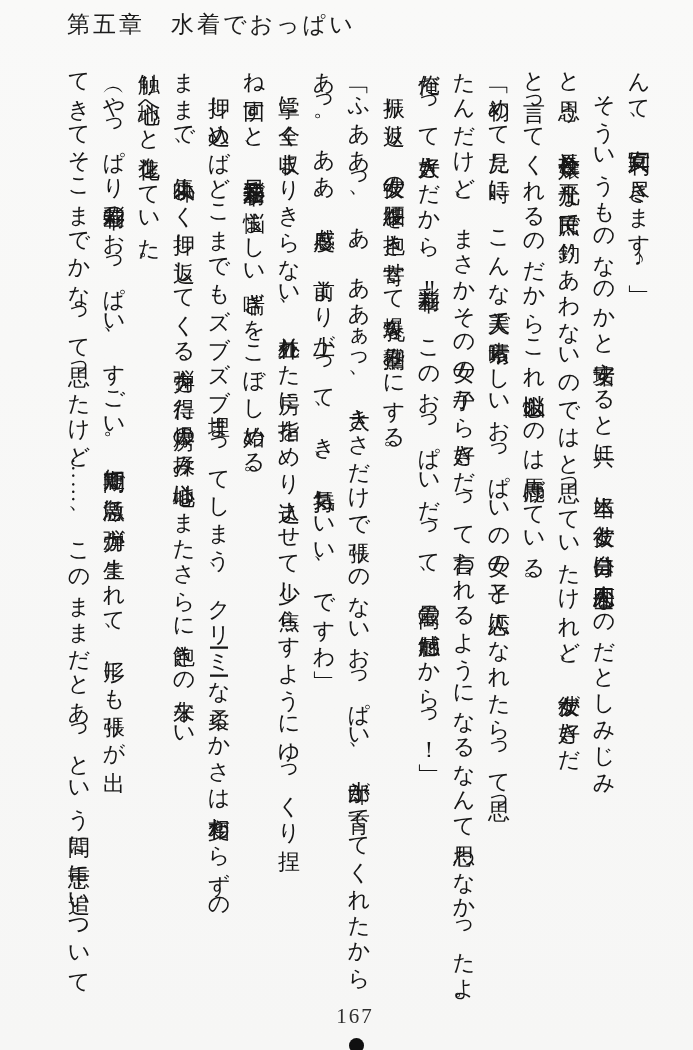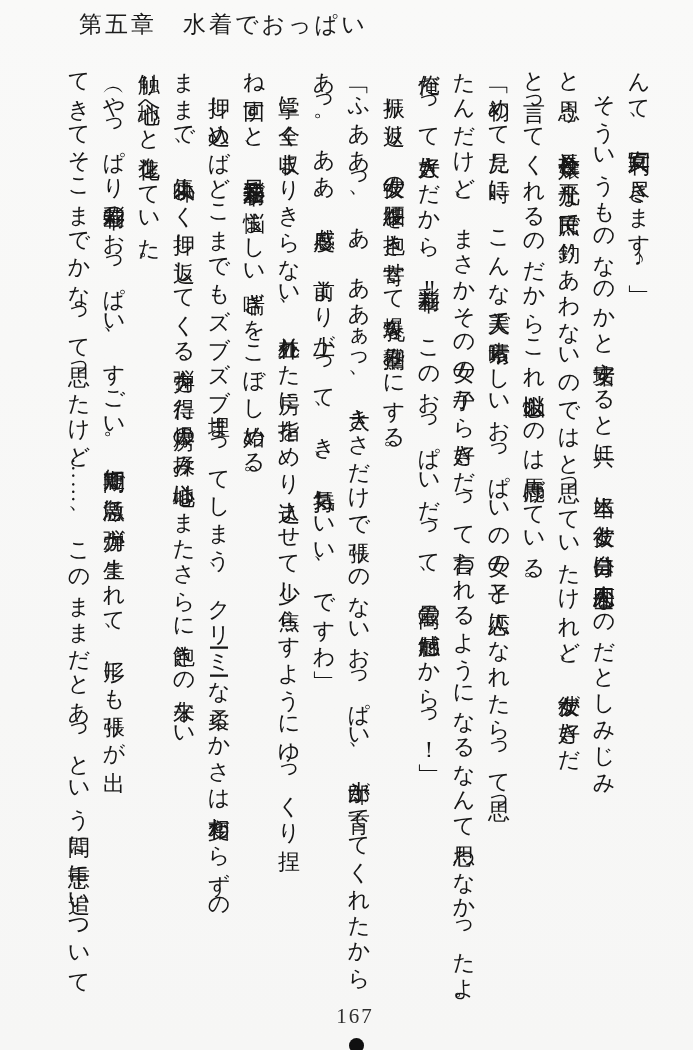--- a/index.html
+++ b/index.html
@@ -12,21 +12,21 @@
     font-family: "Liberation Serif", "DejaVu Serif", serif;
   }
   .page {
     position: absolute;
     inset: 0;
     background: linear-gradient(180deg, #f9f9f8 0%, #f6f6f5 100%);
   }
   .chapter-header {
     position: absolute;
     top: 9px;
-    left: 79px;
+    left: 67px;
     font-size: 23px;
     color: #1c1c1c;
     letter-spacing: 3px;
     white-space: nowrap;
   }
   .body-text {
     position: absolute;
     top: 57px;
     right: 36px;
     height: 965px;

